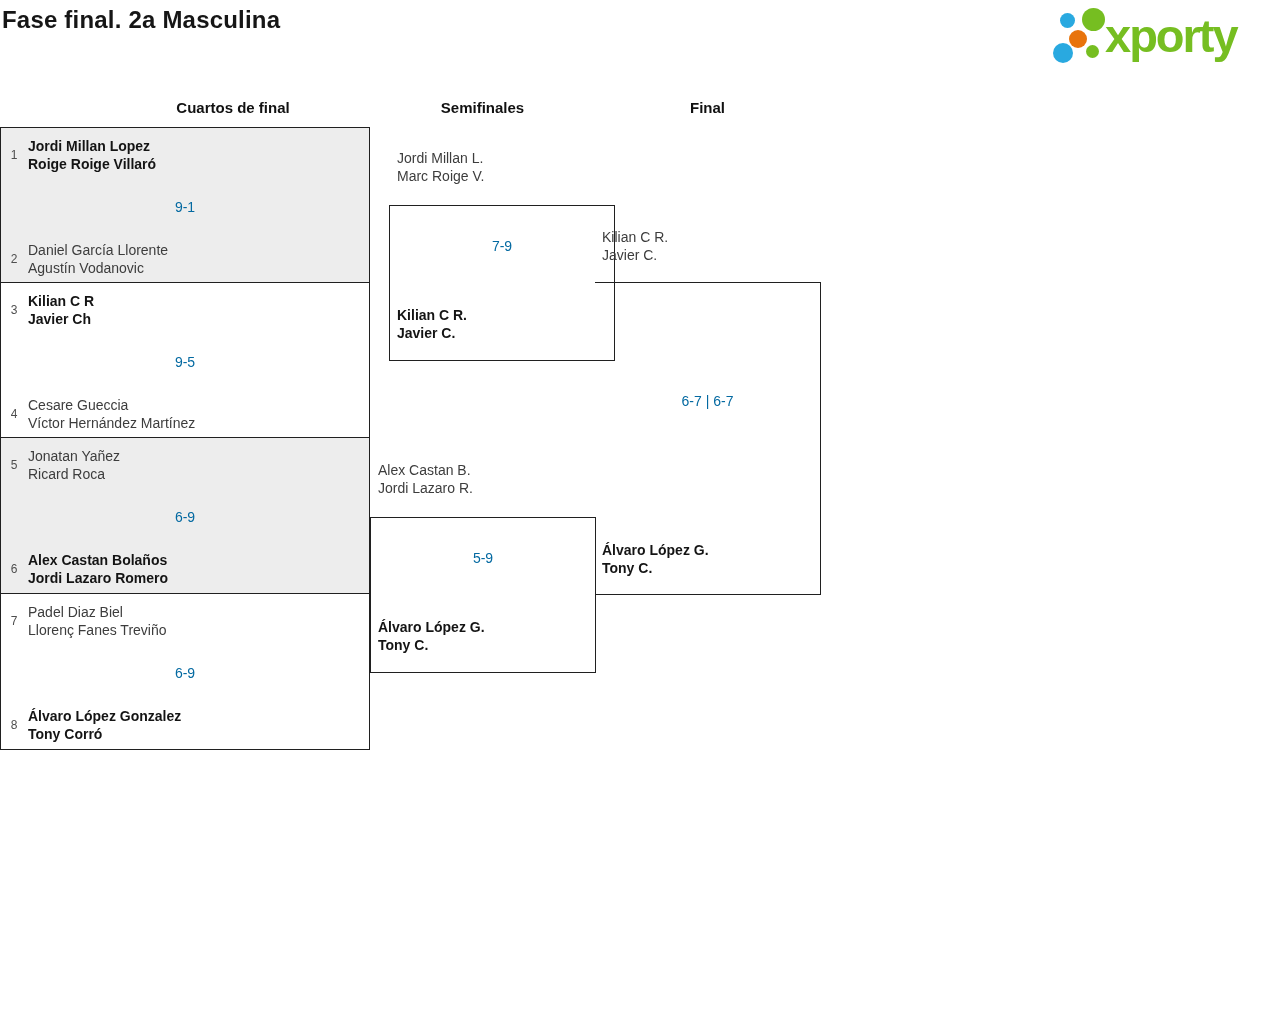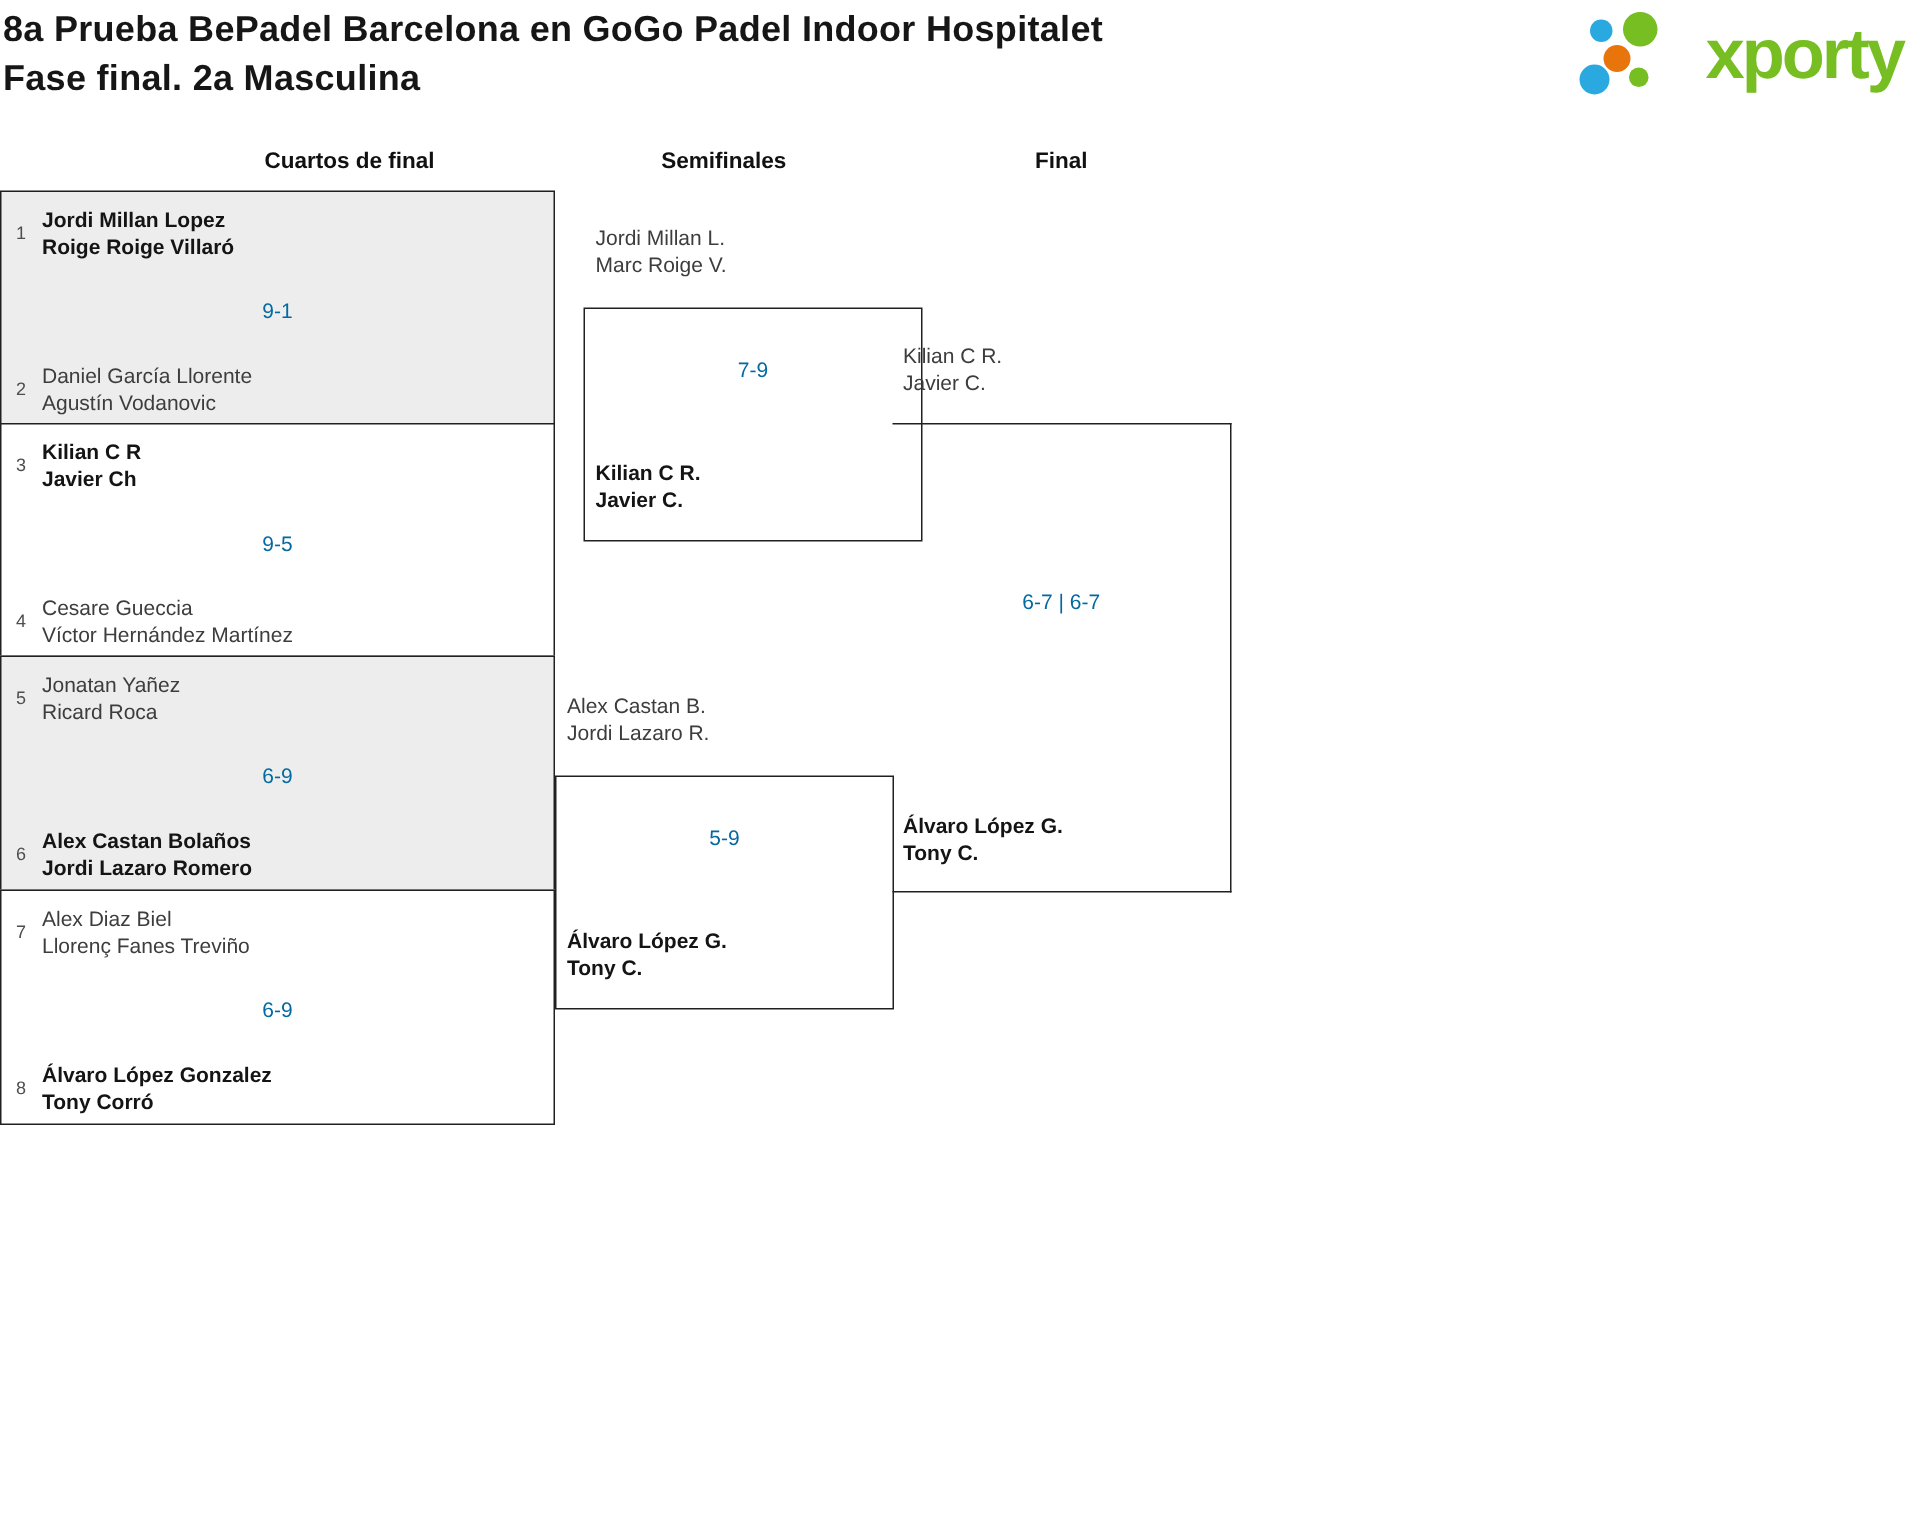--- a/index.html
+++ b/index.html
@@ -20,21 +20,21 @@
   .logo { position:absolute; left:1050px; top:5px; width:225px; height:65px; cursor:pointer; }
   .dot { position:absolute; border-radius:50%; }
   .dot-blue-sm   { left:10px;  top:8px;  width:15px; height:15px; background:#29A9E0; }
   .dot-green-lg  { left:32px;  top:3px;  width:23px; height:23px; background:#76BE21; }
   .dot-orange    { left:19px;  top:25px; width:18px; height:18px; background:#E8740C; }
   .dot-blue-lg   { left:3px;   top:38px; width:20px; height:20px; background:#29A9E0; }
   .dot-green-sm  { left:36px;  top:40px; width:13px; height:13px; background:#76BE21; }
   .logo-text {
     position:absolute; left:55px; top:5px;
     font-size:47px; font-weight:700; letter-spacing:-2px;
-    color:#76BE21; line-height:52px;margin-left:32px;
+    color:#76BE21; line-height:52px;
   }
 
   
   .round-header {
     position:absolute; top:99px; font-size:15px; font-weight:700;
     color:#111; text-align:center; line-height:17px;
   }
   .rh-qf { left:0;     width:370px;margin-left:48px; }
   .rh-sf { left:370px; width:225px; }
   .rh-f  { left:595px; width:225px; }
@@ -81,21 +81,20 @@
   .sf .team-inside   { left:7px; top:100px; }
 
   .final-box .team-above  { left:7px; top:-55px; }
   .final-box .score       { top:109px; }
   .final-box .team-inside { left:7px; top:258px; }
 </style>
 </head>
 <body>
 
 <div class="title">
-  <div>8a Prueba BePadel Barcelona en GoGo Padel Indoor Hospitalet</div>
   <div>Fase final. 2a Masculina</div>
 </div>
 
 <div class="logo">
   <span class="dot dot-blue-sm"></span>
   <span class="dot dot-green-lg"></span>
   <span class="dot dot-orange"></span>
   <span class="dot dot-blue-lg"></span>
   <span class="dot dot-green-sm"></span>
   <span class="logo-text">xporty</span>
@@ -143,21 +142,21 @@
   <span class="seed seed-bottom">6</span>
   <div class="team team-bottom winner">
     <div>Alex Castan Bolaños</div>
     <div>Jordi Lazaro Romero</div>
   </div>
 </div>
 
 <div class="match qf qf4">
   <span class="seed seed-top">7</span>
   <div class="team team-top">
-    <div>Alex Diaz Biel</div>
+    <div>Padel Diaz Biel</div>
     <div>Llorenç Fanes Treviño</div>
   </div>
   <div class="score">6-9</div>
   <span class="seed seed-bottom">8</span>
   <div class="team team-bottom winner">
     <div>Álvaro López Gonzalez</div>
     <div>Tony Corró</div>
   </div>
 </div>
 

